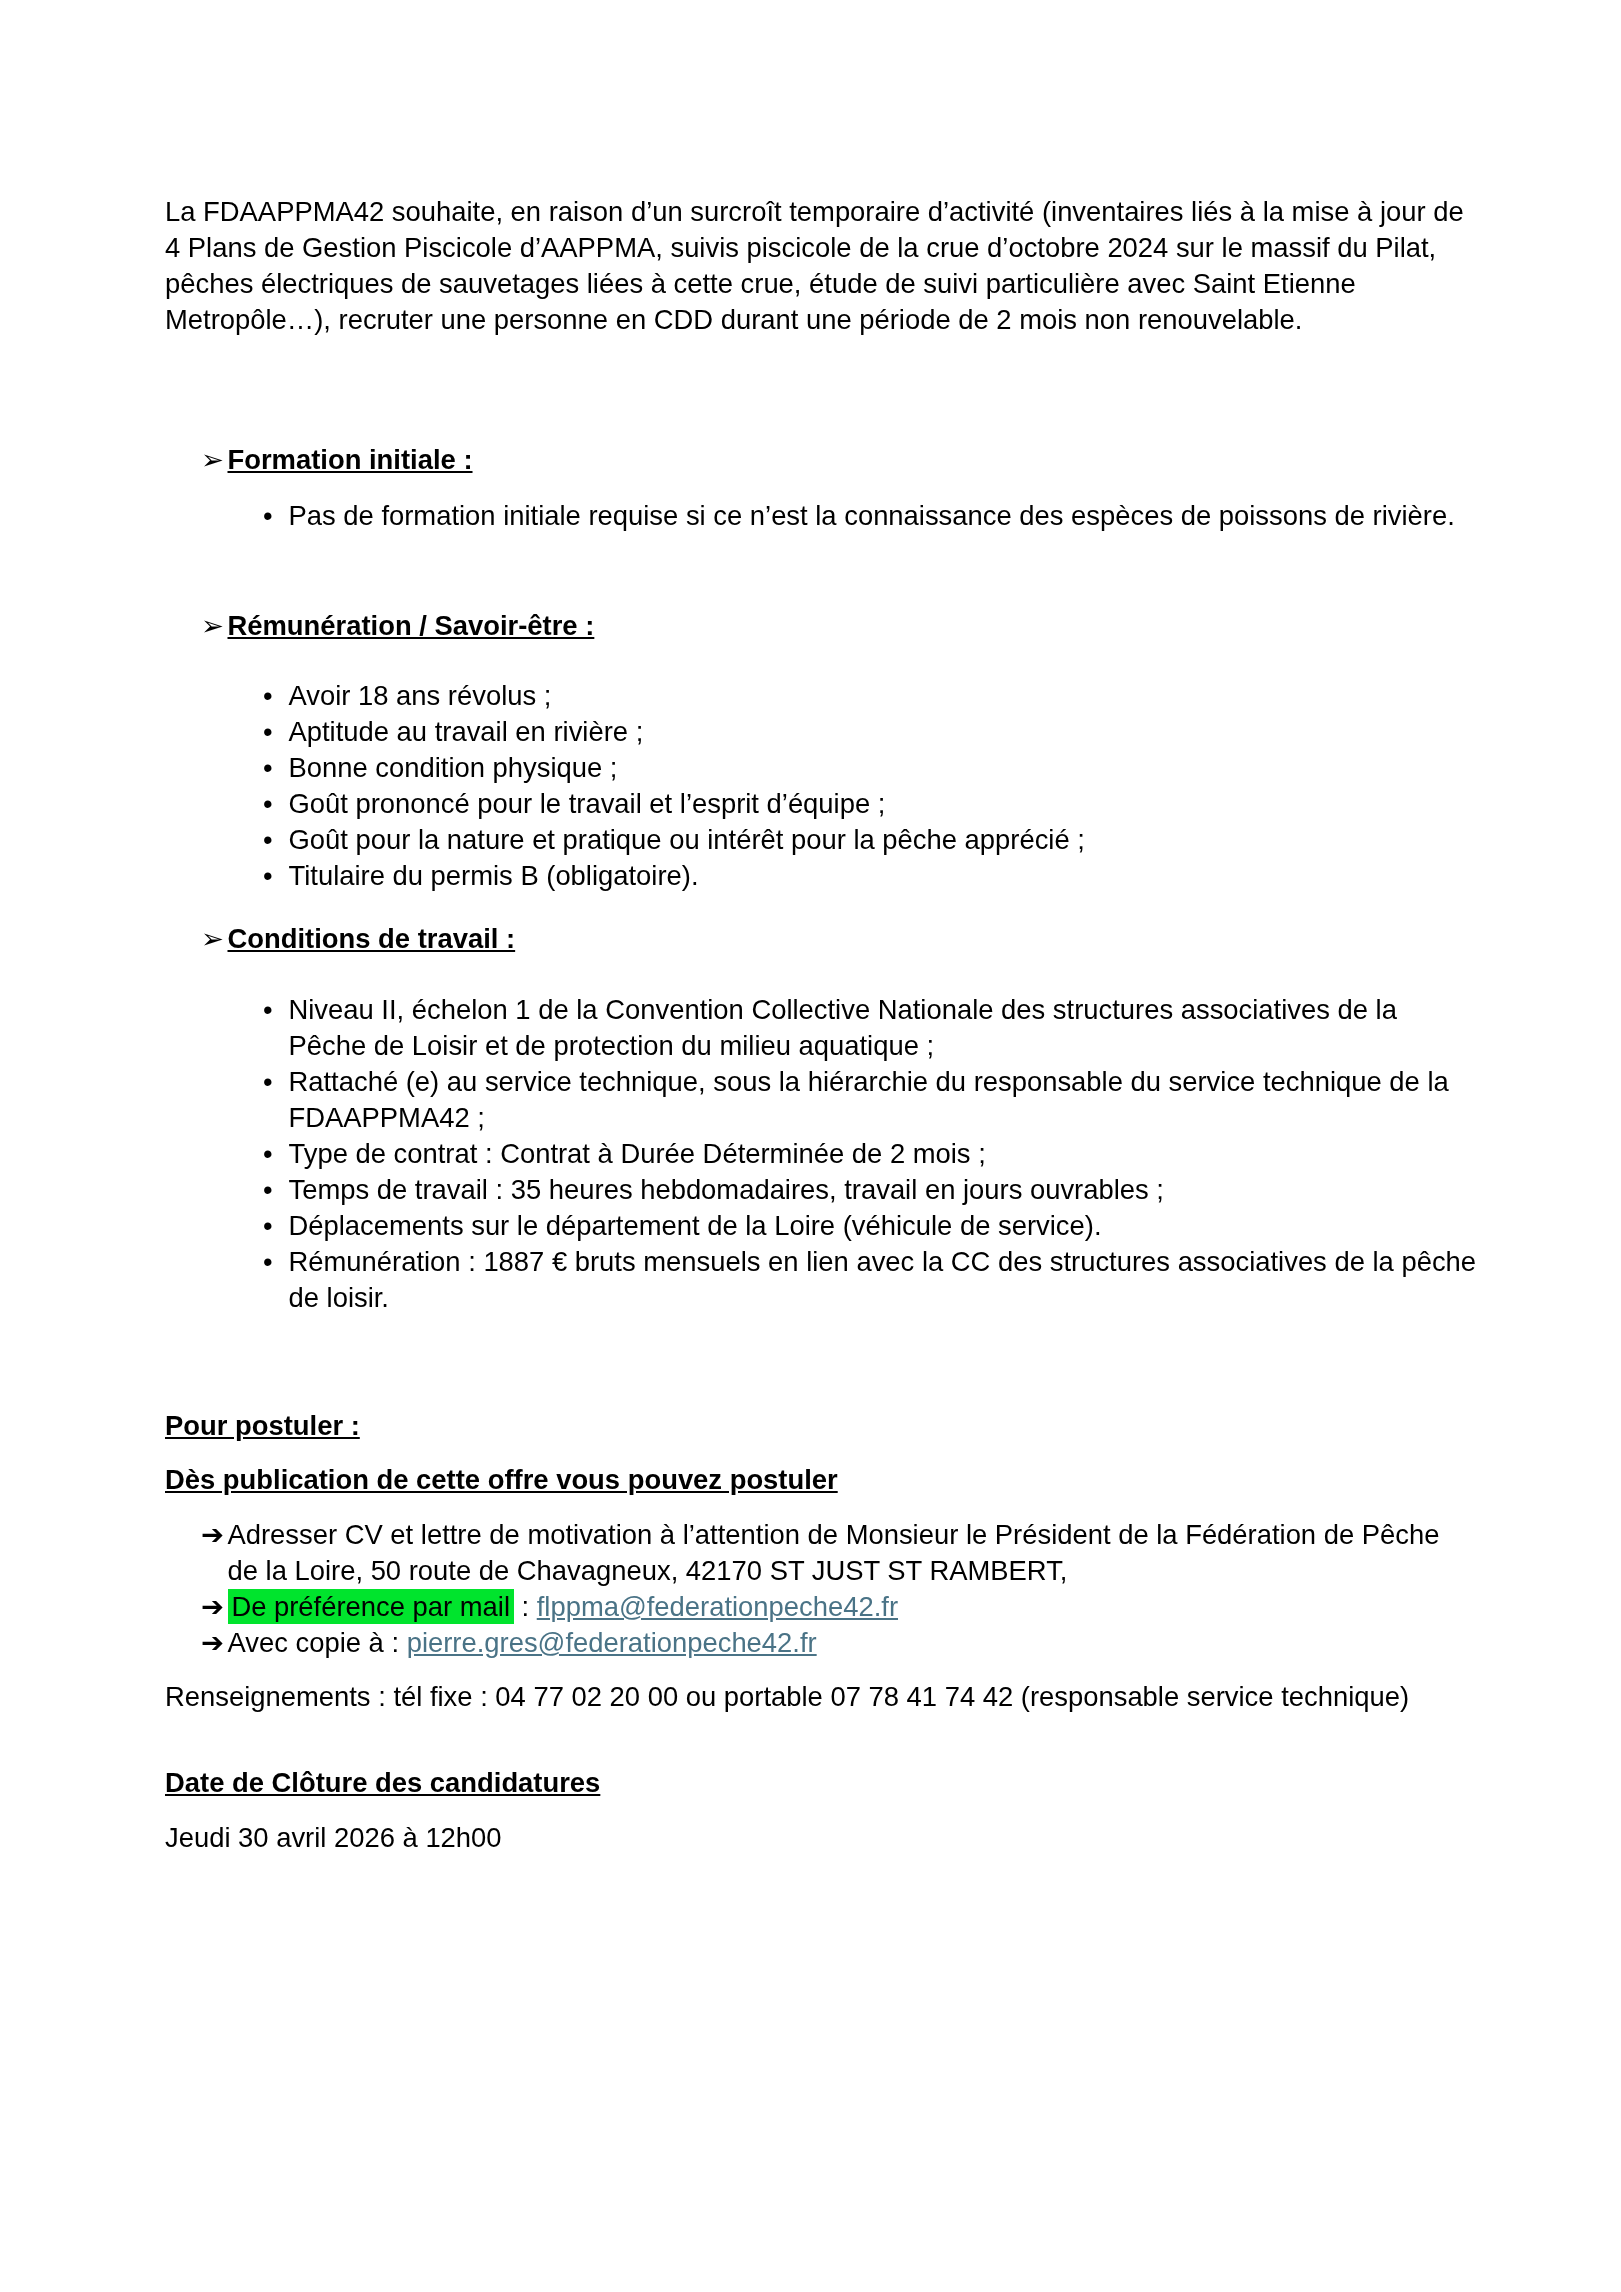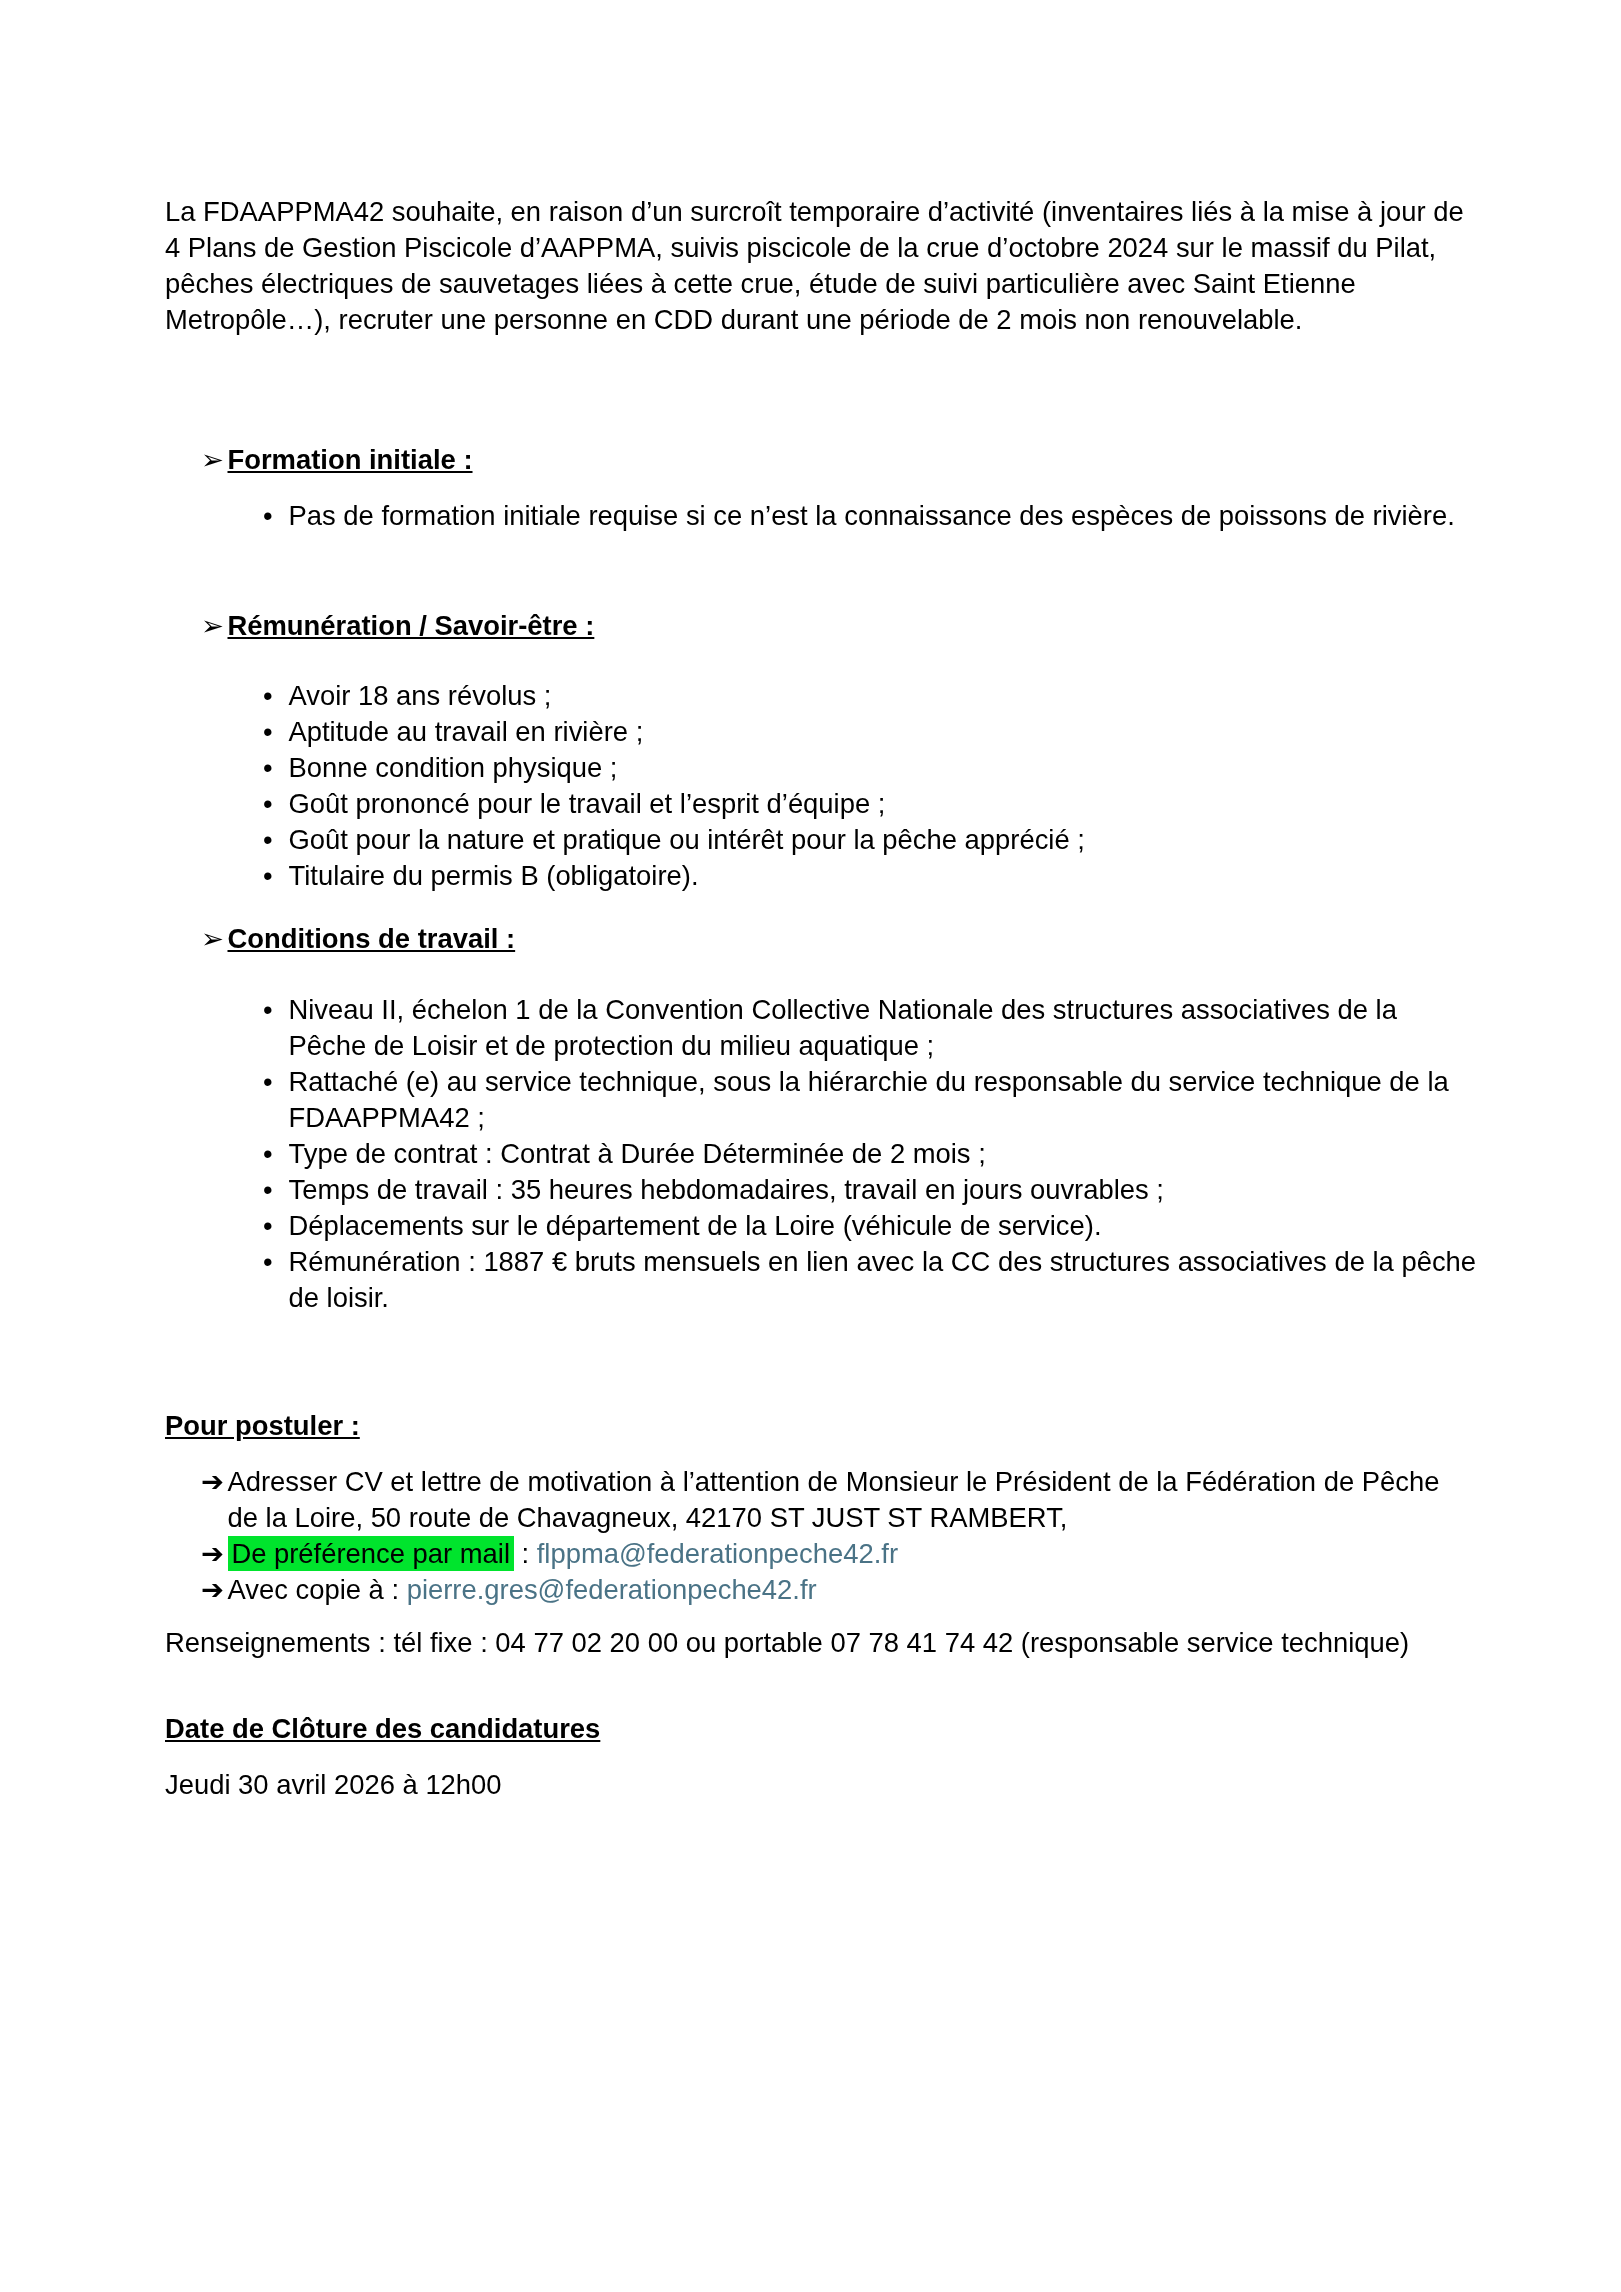--- a/index.html
+++ b/index.html
@@ -76,20 +76,21 @@
     flex: 0 0 26.5px;
   }
   .arrow-row .text { flex: 1; }
 
   .hl {
     background: #00e42d;
     padding: 2px 3.9px;
   }
   a.mail-link {
     color: #4a7386;
+    text-decoration: underline;
     cursor: pointer;
   }
 
   .info-line { margin-top: 17.6px; }
   .mt-cloture { margin-top: 50px; }
   .mt-date { margin-top: 19.6px; }
 </style>
 </head>
 <body>
 
@@ -170,20 +171,21 @@
         <span class="text">Déplacements sur le département de la Loire (véhicule de service).</span>
       </li>
       <li class="bullet-row">
         <span class="marker">•</span>
         <span class="text">Rémunération : 1887 € bruts mensuels en lien avec la CC des structures associatives de la pêche de loisir.</span>
       </li>
     </ul>
   </div>
 
   <div class="block-heading mt-postuler">Pour postuler :</div>
+  <div class="block-heading mt-des-publication">Dès publication de cette offre vous pouvez postuler</div>
 
   <div class="arrow-list">
     <div class="arrow-row">
       <span class="marker">➔</span>
       <span class="text">Adresser CV et lettre de motivation à l’attention de Monsieur le Président de la Fédération de Pêche de la Loire, 50 route de Chavagneux, 42170 ST JUST ST RAMBERT,</span>
     </div>
     <div class="arrow-row">
       <span class="marker">➔</span>
       <span class="text"><span class="hl">De préférence par mail</span><span> : </span><a class="mail-link">flppma@federationpeche42.fr</a></span>
     </div>

